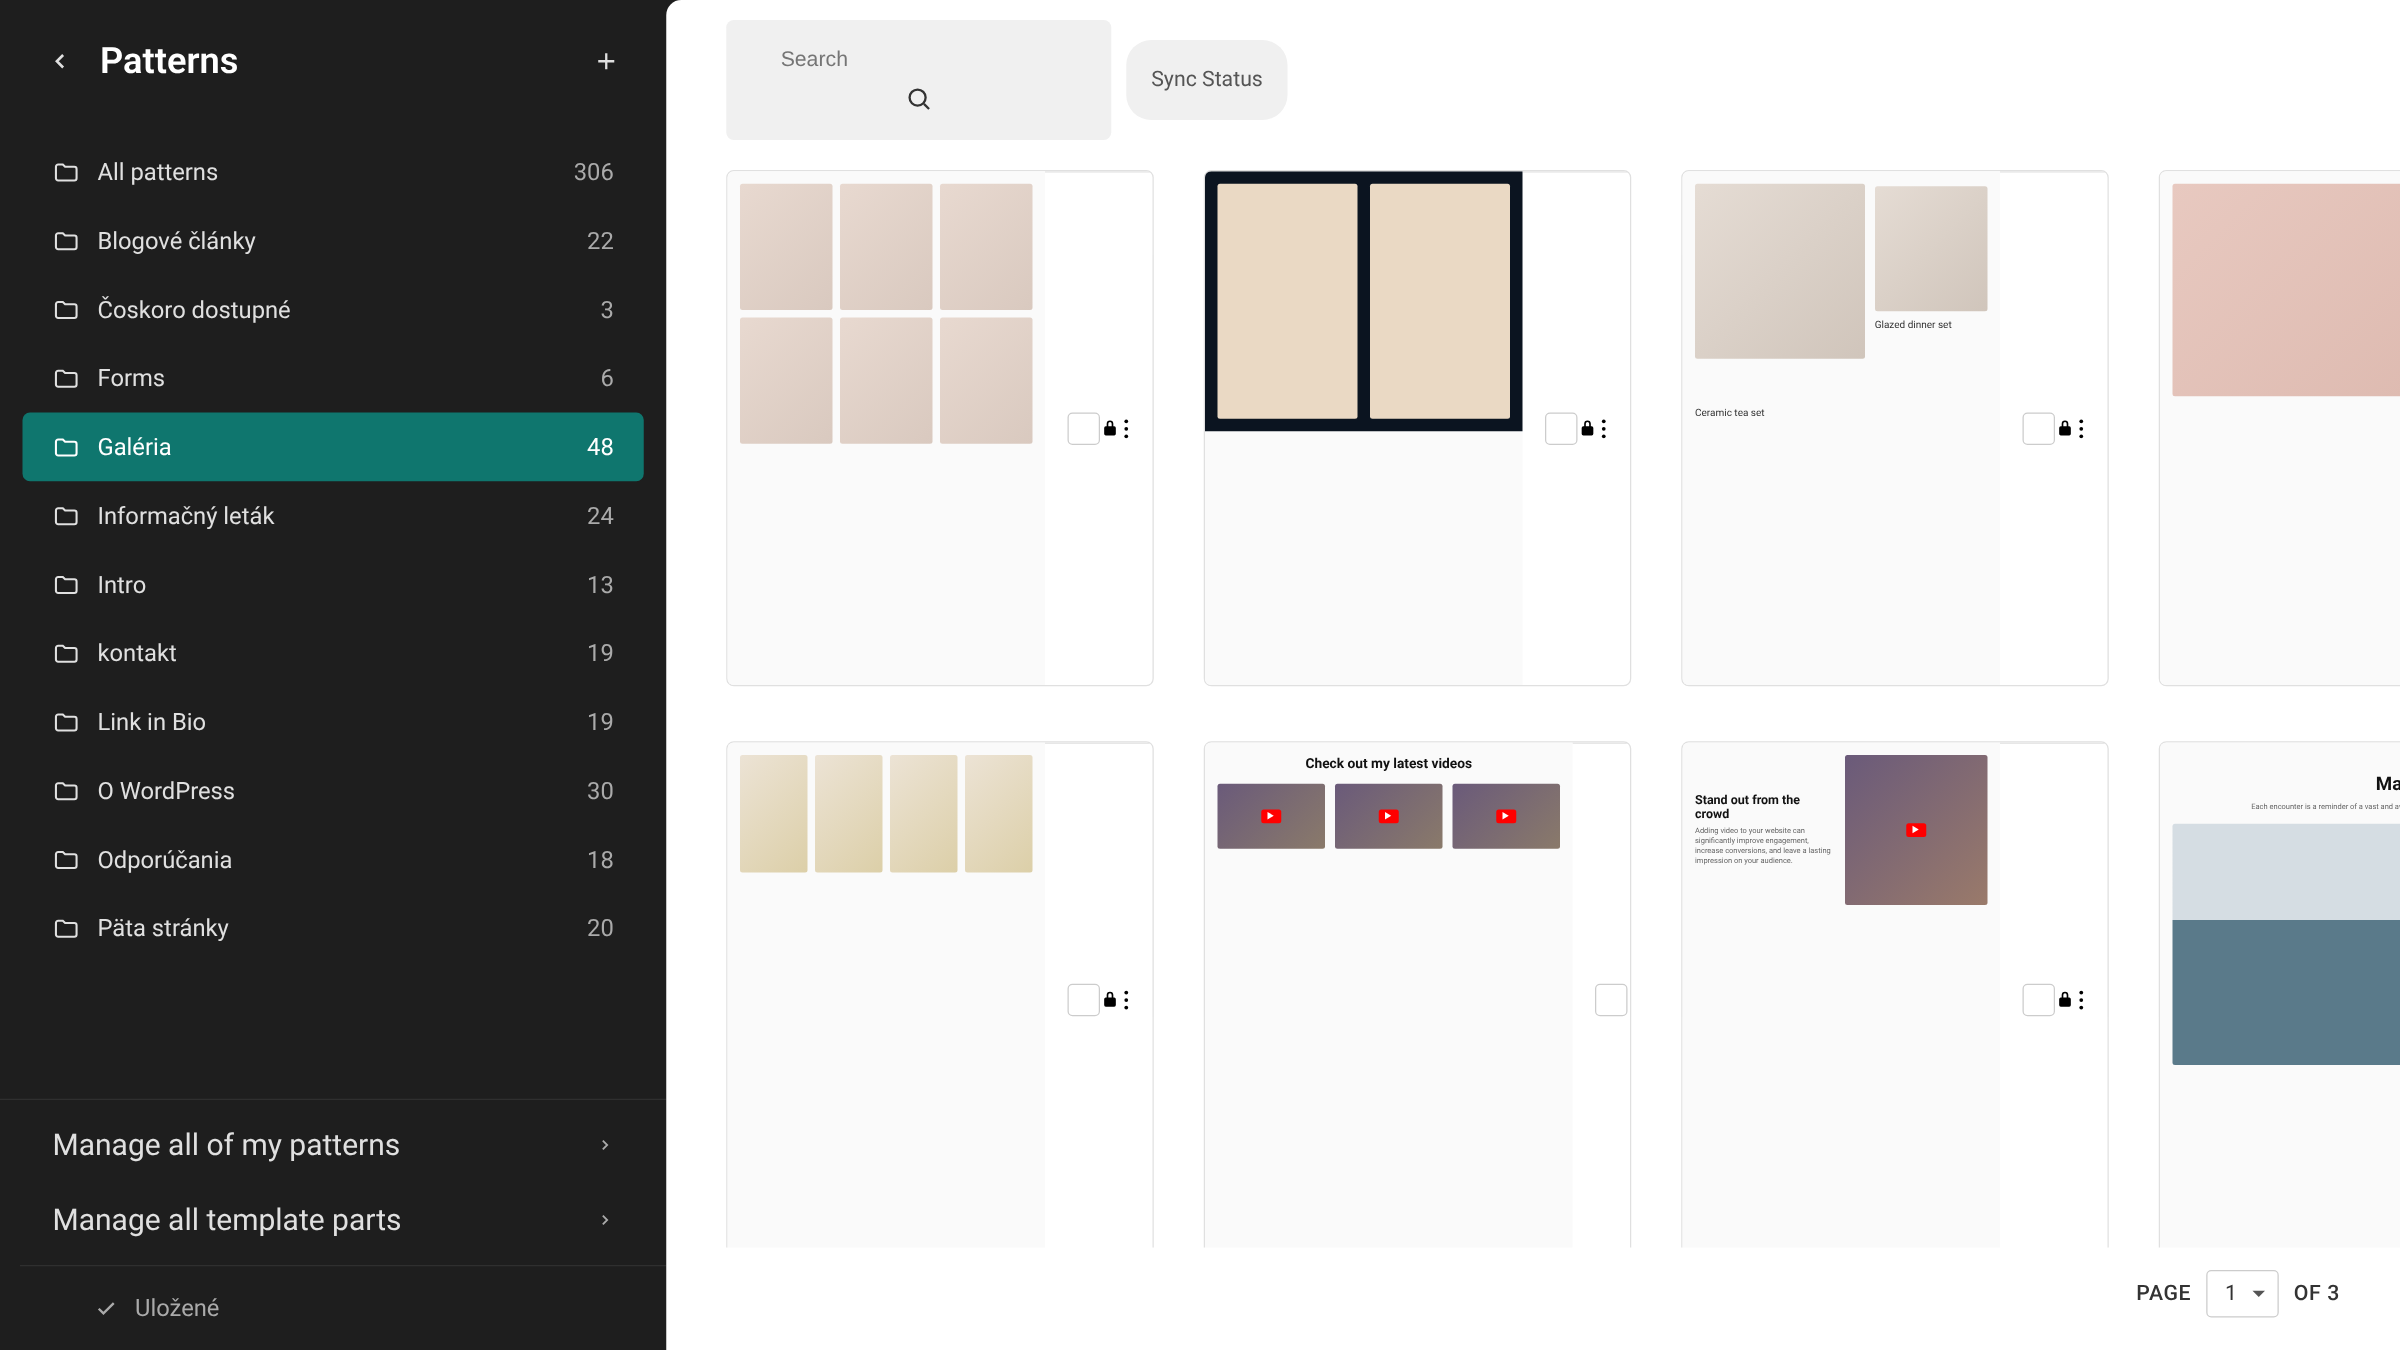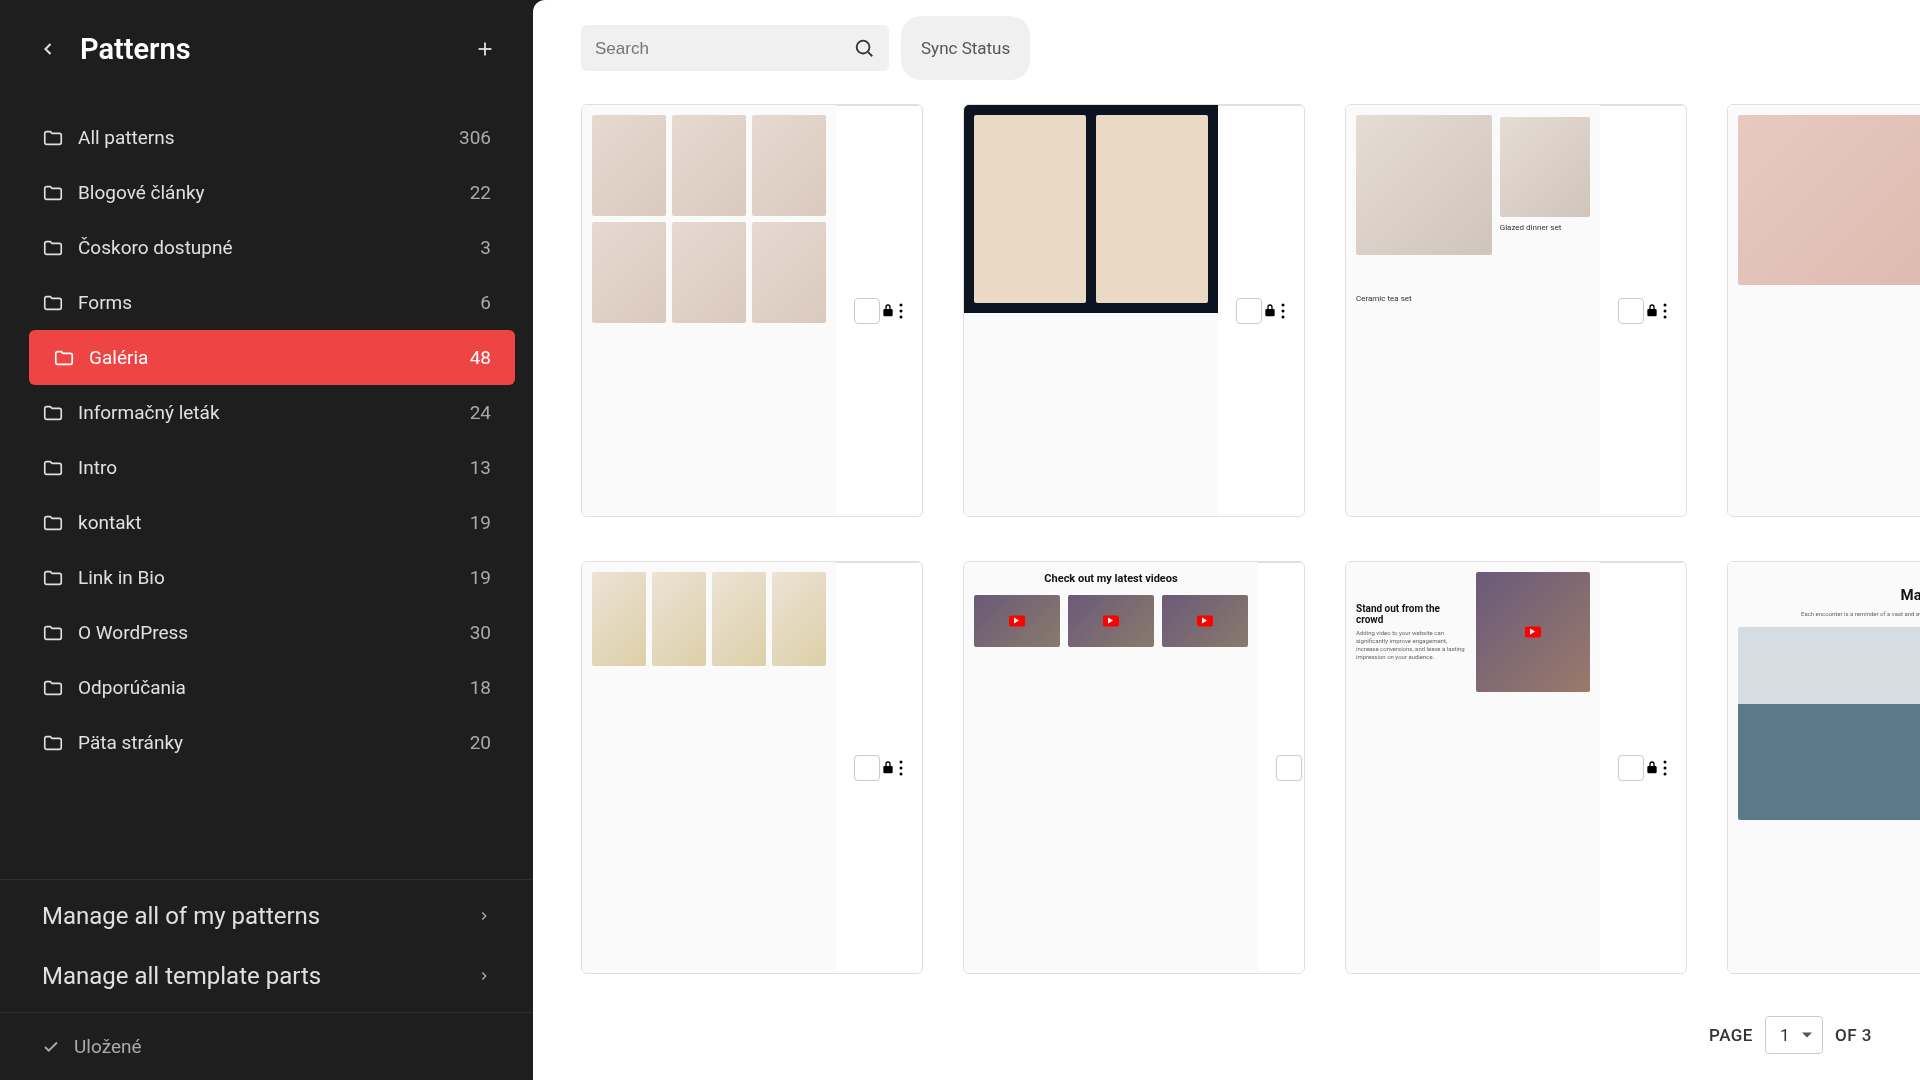--- a/index.html
+++ b/index.html
@@ -7,39 +7,39 @@
 .app { display: flex; height: 100%; }
 
 
 .sidebar { width: 533px; background: #1e1e1e; color: #e0e0e0; display: flex; flex-direction: column; }
 .sidebar-header { display: flex; align-items: center; padding: 32px 32px 28px 32px; gap: 16px; }
 .back-btn { width: 32px; height: 32px; display: flex; align-items: center; justify-content: center; cursor: pointer; color: #e0e0e0; }
 .sidebar-title { flex: 1; font-size: 29px; font-weight: 600; color: #fff; }
 .add-btn { width: 32px; height: 32px; display: flex; align-items: center; justify-content: center; cursor: pointer; color: #e0e0e0; }
 .folder-list { padding: 16px 18px; flex: 1; }
 .folder-item { display: flex; align-items: center; padding: 16px 24px; border-radius: 6px; cursor: pointer; gap: 14px; }
-.folder-item.active { background: #ef4444; color: #fff; margin-left: 11px; }
+.folder-item.active { background: #0f766e; color: #fff; }
 .folder-icon { width: 22px; height: 22px; flex-shrink: 0; }
 .folder-label { flex: 1; font-size: 19px; color: #e0e0e0; }
 .folder-item.active .folder-label { color: #fff; }
 .folder-count { font-size: 19px; color: #aaa; }
 .folder-item.active .folder-count { color: #fff; }
 .manage-section { padding: 6px 18px; border-top: 1px solid rgba(255,255,255,0.08); margin-top: 8px; }
 .manage-item { display: flex; align-items: center; padding: 16px 24px; cursor: pointer; gap: 14px; }
 .manage-label { flex: 1; font-size: 24px; color: #e0e0e0; }
 .chevron-icon { width: 14px; height: 14px; color: #aaa; }
-.saved-section { padding: 22px 42px; border-top: 1px solid rgba(255,255,255,0.08); }
+.saved-section { padding: 22px 60px; border-top: 1px solid rgba(255,255,255,0.08); margin-left: 16px; }
 .saved-item { display: flex; align-items: center; gap: 14px; }
 .check-icon { width: 18px; height: 18px; color: #aaa; }
 .saved-label { font-size: 19px; color: #aaa; }
 
 
 .main { flex: 1; background: #fff; border-radius: 12px 0 0 0; margin-top: 0; display: flex; flex-direction: column; overflow: hidden; }
 .main-header { display: flex; align-items: center; padding: 16px 48px; gap: 12px; }
-.search-box { display: flex; align-items: flex-end; background: #f0f0f0; border-radius: 6px; padding: 12px 14px; width: 308px; gap: 10px; }
+.search-box { display: flex; align-items: center; background: #f0f0f0; border-radius: 6px; padding: 22px 14px; width: 308px; gap: 10px; flex-direction: column; }
 .search-input { flex: 1; border: none; background: transparent; font-size: 17px; color: #555; outline: none; }
 .search-icon-wrap { width: 22px; height: 22px; color: #333; }
 .sync-btn { background: #f0f0f0; border-radius: 20px; padding: 22px 20px; font-size: 17px; color: #555; cursor: pointer; }
 .grid { flex: 1; padding: 8px 36px 0 48px; display: grid; grid-template-columns: repeat(4, 342px); gap: 44px 40px; overflow: hidden; align-content: start; }
 .card { border: 1px solid #e0e0e0; border-radius: 6px; overflow: hidden; display: flex; flex-direction: row; height: 413px; }
 .card-preview { flex: 1; background: #fafafa; position: relative; }
 .card-footer { display: flex; align-items: center; justify-content: space-between; padding: 16px 18px; border-top: 1px solid #e0e0e0; }
 .card-check { width: 26px; height: 26px; border: 1px solid #ccc; border-radius: 4px; cursor: pointer; }
 .card-lock-group { display: flex; align-items: center; gap: 2px; }
 .lock-icon { width: 16px; height: 16px; }

